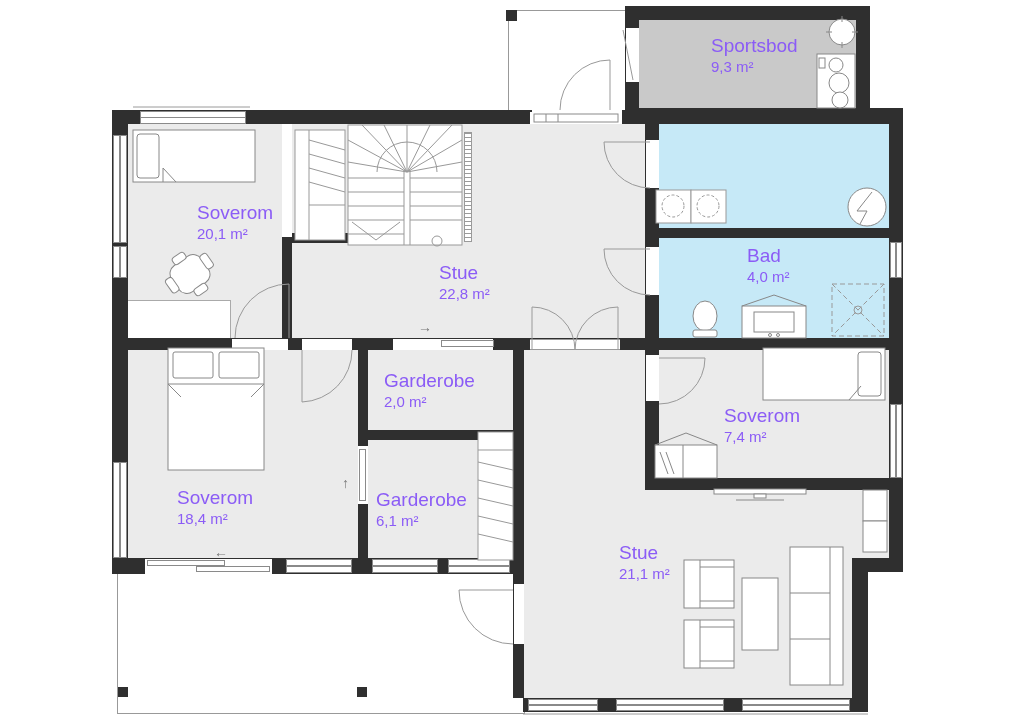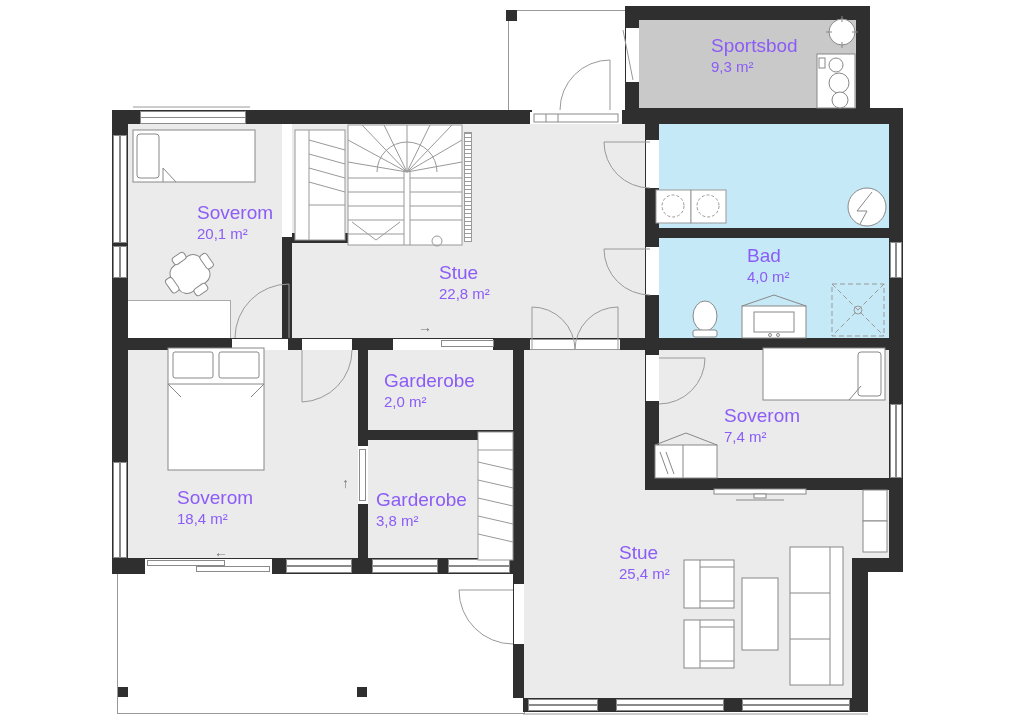--- a/index.html
+++ b/index.html
@@ -307,32 +307,32 @@
   <div class="label" style="left:439px;top:261px;">
     <div class="rname">Stue</div>
     <div class="rarea">22,8 m²</div>
   </div>
   <div class="label" style="left:384px;top:369px;">
     <div class="rname">Garderobe</div>
     <div class="rarea">2,0 m²</div>
   </div>
   <div class="label" style="left:376px;top:488px;">
     <div class="rname">Garderobe</div>
-    <div class="rarea">3,8 m²</div>
+    <div class="rarea">6,1 m²</div>
   </div>
   <div class="label" style="left:177px;top:486px;">
     <div class="rname">Soverom</div>
     <div class="rarea">18,4 m²</div>
   </div>
   <div class="label" style="left:724px;top:404px;">
     <div class="rname">Soverom</div>
     <div class="rarea">7,4 m²</div>
   </div>
   <div class="label" style="left:619px;top:541px;">
     <div class="rname">Stue</div>
-    <div class="rarea">25,4 m²</div>
+    <div class="rarea">21,1 m²</div>
   </div>
 
   <div class="arrow" style="left:418px;top:320px;">→</div>
   <div class="arrow" style="left:214px;top:545px;">←</div>
   <div class="arrow" style="left:342px;top:476px;">↑</div>
 
 </div>
 
 </body></html>

